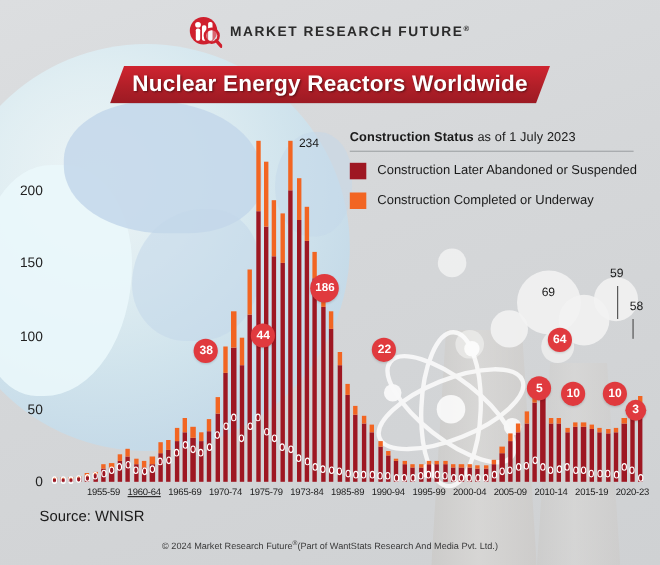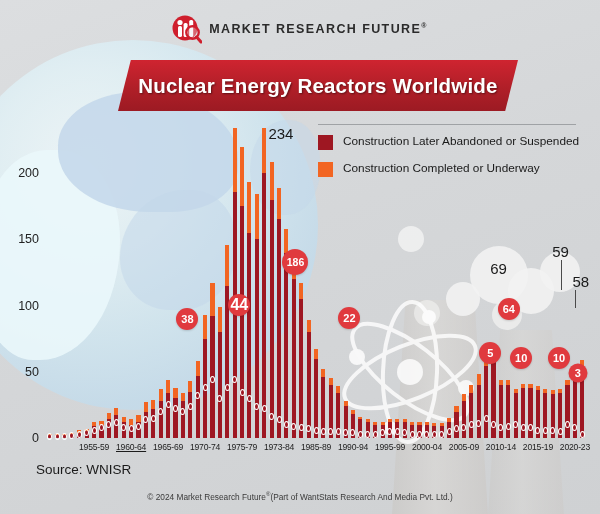--- a/index.html
+++ b/index.html
@@ -36,21 +36,21 @@
   .white-blob{position:absolute;border-radius:50%;background:#f5f6f6;opacity:.75;}
 
   
   .logo-wrap{position:absolute;left:0;right:0;top:14px;display:flex;justify-content:center;align-items:center;gap:7px;}
   .logo-mark{width:30px;height:30px;position:relative;}
   .logo-text{font-size:12.5px;font-weight:bold;letter-spacing:1.4px;color:#2b2b2b;
     font-family:"Liberation Sans", sans-serif;white-space:nowrap;position:relative;}
   .logo-reg{font-size:7px;vertical-align:super;font-weight:bold;color:#2b2b2b;}
 
   .title-banner{
-    position:absolute;left:118px;top:60px;width:400px;height:51px;
+    position:absolute;left:100px;top:60px;width:400px;height:34px;
     background:linear-gradient(180deg,#cf2430 0%,#b01f28 55%,#9c1a23 100%);
     clip-path:polygon(3.2% 0,100% 0,96.8% 100%,0 100%);
     display:flex;align-items:center;justify-content:center;
     box-shadow:0 2px 4px rgba(0,0,0,.18);
   }
   .title-text{
     color:#fff;font-size:20.5px;font-weight:bold;letter-spacing:.2px;
     text-shadow:1px 1px 2px rgba(0,0,0,.45);
   }
 
@@ -74,21 +74,21 @@
   .ytick{position:absolute;right:calc(100% + 7px);transform:translateY(-50%);
     font-size:12.5px;color:#222;white-space:nowrap;}
   .bar{position:absolute;bottom:0;}
   .bar .seg-dark{position:absolute;bottom:0;left:0;right:0;background:#9e1722;}
   .bar .seg-orange{position:absolute;left:0;right:0;background:#f26522;}
   .start-dot{position:absolute;width:5px;height:7px;border:1.35px solid #ffffff;
     border-radius:50%;background:rgba(178,24,43,.0);box-sizing:border-box;}
   .bubble{position:absolute;border-radius:50%;background:#e03a3e;color:#fff;
     display:flex;align-items:center;justify-content:center;font-size:11px;font-weight:bold;
     transform:translate(-50%,-50%);box-shadow:0 1px 2px rgba(0,0,0,.15);}
-  .callout{position:absolute;font-size:15px;color:#1a1a1a;transform:translateX(-50%);white-space:nowrap;}
+  .callout{position:absolute;font-size:11px;color:#1a1a1a;transform:translateX(-50%);white-space:nowrap;}
   .callout.left{transform:none;}
   .leader{position:absolute;width:1.2px;background:#4a4a4a;}
   .xlabel{position:absolute;top:100%;margin-top:4px;font-size:8.6px;color:#1c1c1c;
     transform:translateX(-50%);white-space:nowrap;letter-spacing:-.2px;}
 
   
   .source{position:absolute;left:36px;top:462px;font-size:13.5px;color:#1a1a1a;}
   .copyright{position:absolute;left:0;right:0;top:491px;text-align:center;
     font-size:8.3px;color:#3a3a3a;}
   .copyright sup{font-size:6px;}
@@ -148,20 +148,23 @@
     <div class="logo-text">
       <span>MARKET RESEARCH FUTURE</span><span class="logo-reg">®</span>
     </div>
   </div>
 
   <div class="title-banner">
     <span class="title-text">Nuclear Energy Reactors Worldwide</span>
   </div>
 
   <div class="legend">
+    <div class="legend-head">
+      <b>Construction Status</b><span> as of 1 July 2023</span>
+    </div>
     <div class="legend-rule"></div>
 
     <div class="legend-row">
       <span class="swatch sw-dark"></span>
       <span class="legend-label">Construction Later Abandoned or Suspended</span>
     </div>
 
     <div class="legend-row">
       <span class="swatch sw-orange"></span>
       <span class="legend-label">Construction Completed or Underway</span>
@@ -549,21 +552,21 @@
         <div class="xlabel" style="left: 233.014px;">1973-84</div>
         <div class="xlabel" style="left: 270px;">1985-89</div>
         <div class="xlabel" style="left: 306.986px;">1990-94</div>
         <div class="xlabel" style="left: 343.973px;">1995-99</div>
         <div class="xlabel" style="left: 380.959px;">2000-04</div>
         <div class="xlabel" style="left: 417.945px;">2005-09</div>
         <div class="xlabel" style="left: 454.932px;">2010-14</div>
         <div class="xlabel" style="left: 491.918px;">2015-19</div>
         <div class="xlabel" style="left: 528.904px;">2020-23</div>
         <div class="bubble" style="width: 22px; height: 22px; font-size: 11px; left: 141.48px; top: 198.75px; background: rgb(224, 58, 62);">38</div>
-        <div class="bubble" style="width: 22px; height: 22px; font-size: 16px; left: 193.32px; top: 185.076px; background: rgb(224, 58, 62);">44</div>
+        <div class="bubble" style="width: 22px; height: 22px; font-size: 11px; left: 193.32px; top: 185.076px; background: rgb(224, 58, 62);">44</div>
         <div class="bubble" style="width: 26px; height: 26px; font-size: 10.5px; left: 249.48px; top: 142.464px; background: rgb(224, 58, 62);">186</div>
         <div class="bubble" style="width: 22px; height: 22px; font-size: 11px; left: 303.48px; top: 197.796px; background: rgb(224, 58, 62);">22</div>
         <div class="bubble" style="width: 22px; height: 22px; font-size: 11px; left: 444.42px; top: 232.776px; background: rgb(224, 58, 62);">5</div>
         <div class="bubble" style="width: 22px; height: 22px; font-size: 11px; left: 462.78px; top: 189.21px; background: rgb(224, 58, 62);">64</div>
         <div class="bubble" style="width: 22px; height: 22px; font-size: 11px; left: 475.2px; top: 237.864px; background: rgb(224, 58, 62);">10</div>
         <div class="bubble" style="width: 22px; height: 22px; font-size: 11px; left: 513px; top: 237.864px; background: rgb(224, 58, 62);">10</div>
         <div class="bubble" style="width: 19px; height: 19px; font-size: 11px; left: 531.9px; top: 252.81px; background: rgb(224, 58, 62);">3</div>
         <div class="callout" style="left: 234.9px; top: 4.77px;">234</div>
         <div class="callout" style="left: 452.52px; top: 139.92px;">69</div>
         <div class="callout" style="left: 514.62px; top: 123.384px;">59</div>

